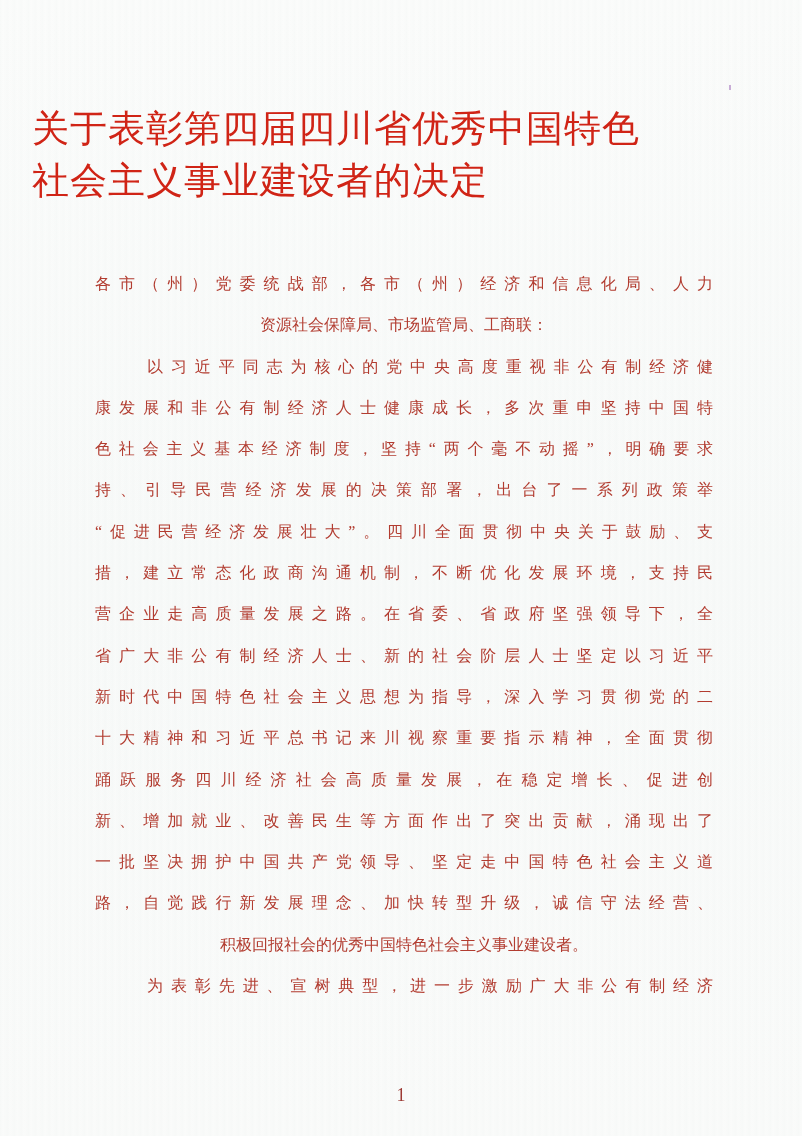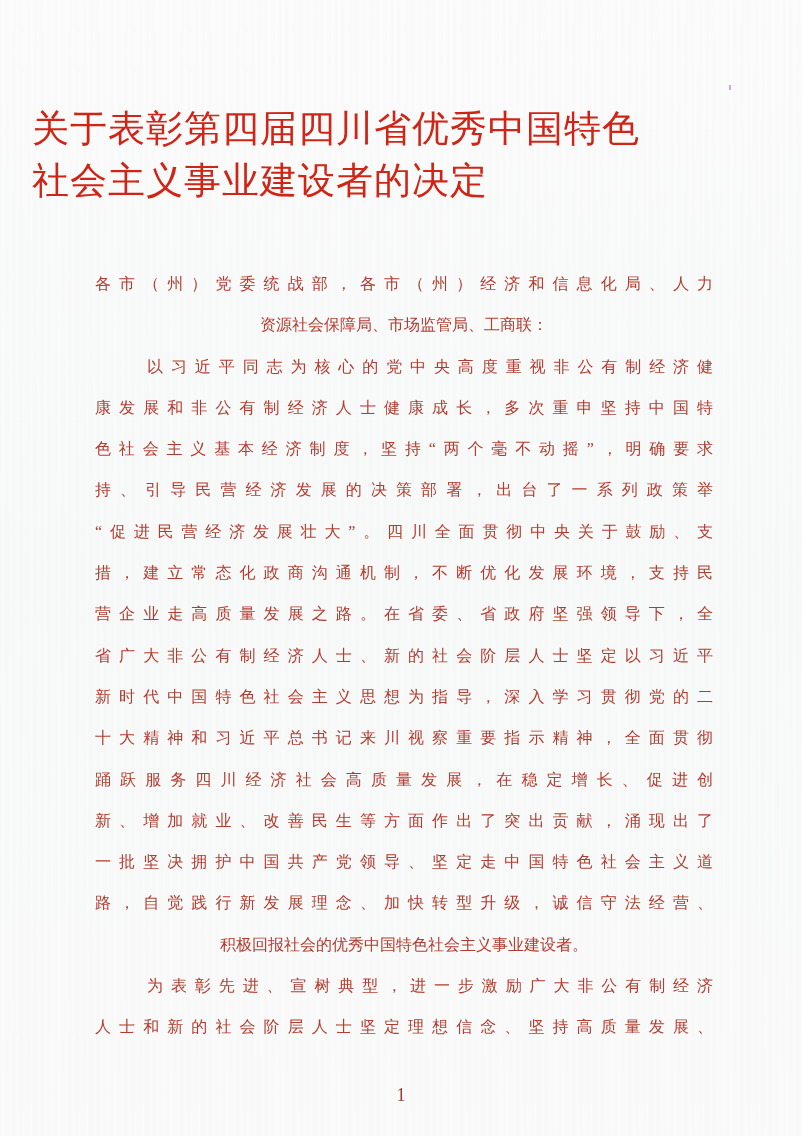--- a/index.html
+++ b/index.html
@@ -104,20 +104,19 @@
     <div class="line j">营企业走高质量发展之路。在省委、省政府坚强领导下，全</div>
     <div class="line j">省广大非公有制经济人士、新的社会阶层人士坚定以习近平</div>
     <div class="line j">新时代中国特色社会主义思想为指导，深入学习贯彻党的二</div>
     <div class="line j">十大精神和习近平总书记来川视察重要指示精神，全面贯彻</div>
     <div class="line j">踊跃服务四川经济社会高质量发展，在稳定增长、促进创</div>
     <div class="line j">新、增加就业、改善民生等方面作出了突出贡献，涌现出了</div>
     <div class="line j">一批坚决拥护中国共产党领导、坚定走中国特色社会主义道</div>
     <div class="line j">路，自觉践行新发展理念、加快转型升级，诚信守法经营、</div>
     <div class="line">积极回报社会的优秀中国特色社会主义事业建设者。</div>
     <div class="line j indent">为表彰先进、宣树典型，进一步激励广大非公有制经济</div>
-    <div class="line j">人士和新的社会阶层人士坚定理想信念、坚持高质量发展、</div>
   </div>
 
   <div class="page-number">1</div>
 
   <div class="scan-speck"></div>
 
 </div>
 
 </body></html>

